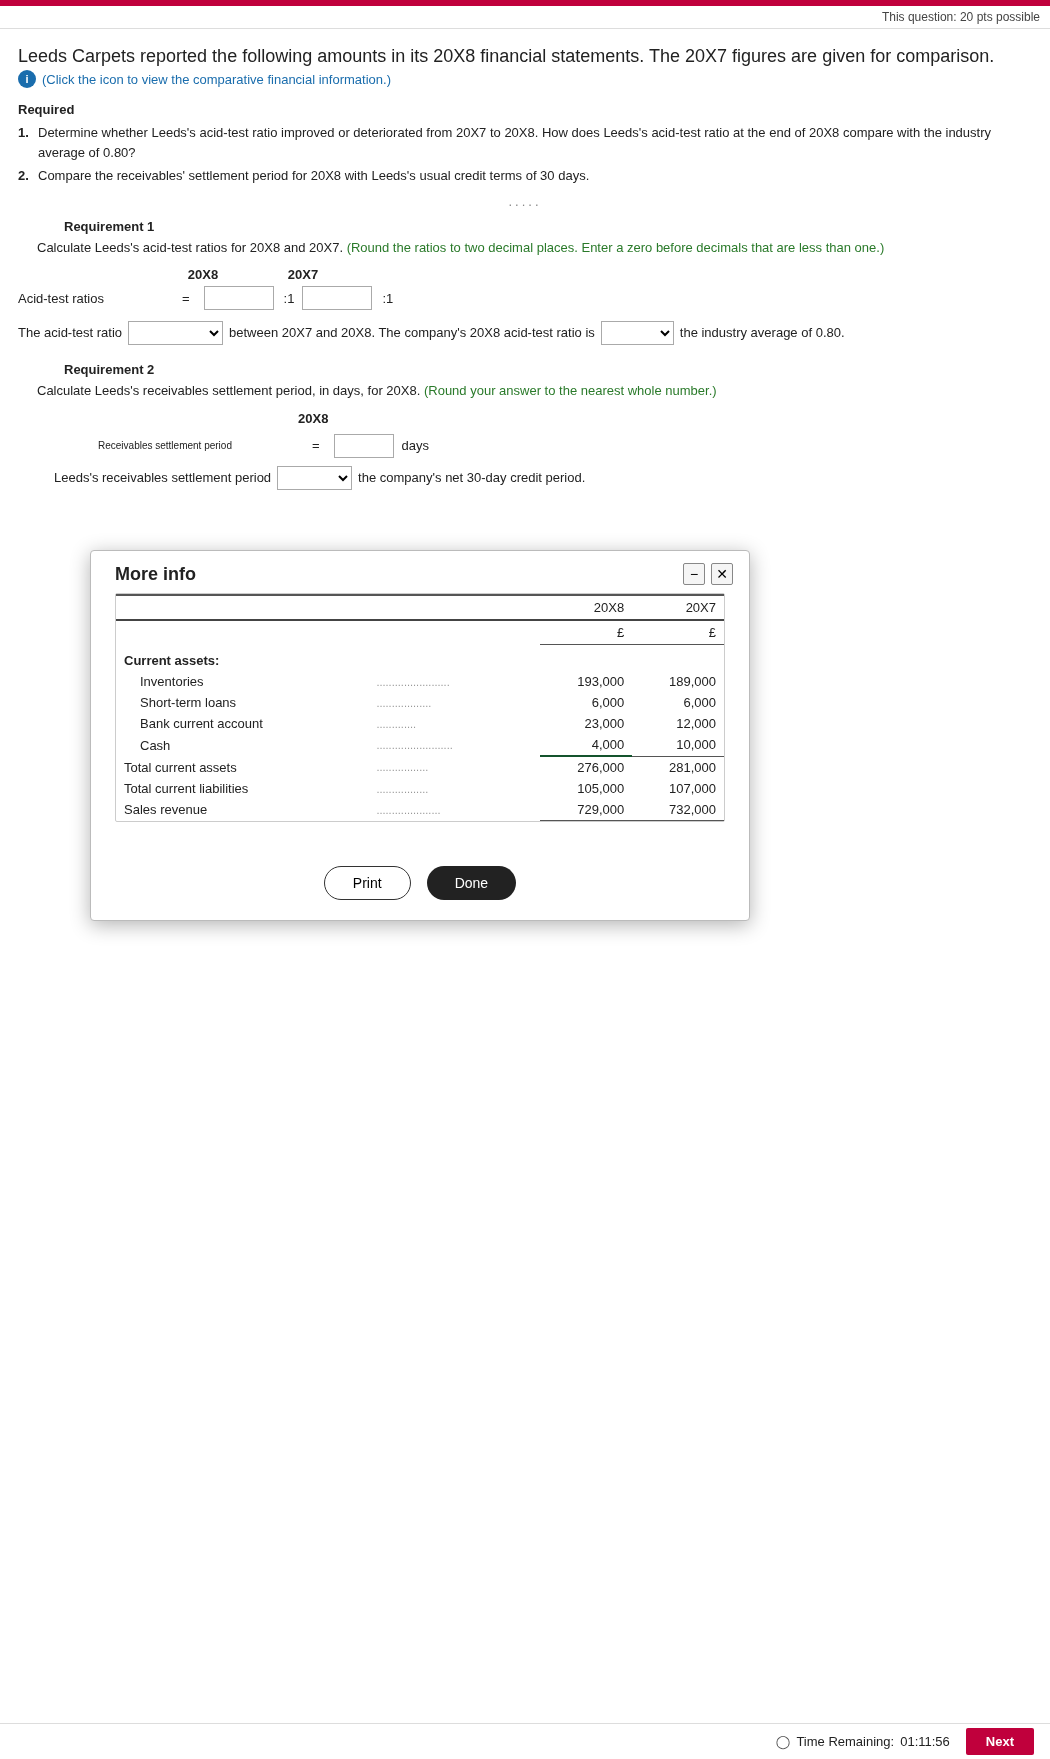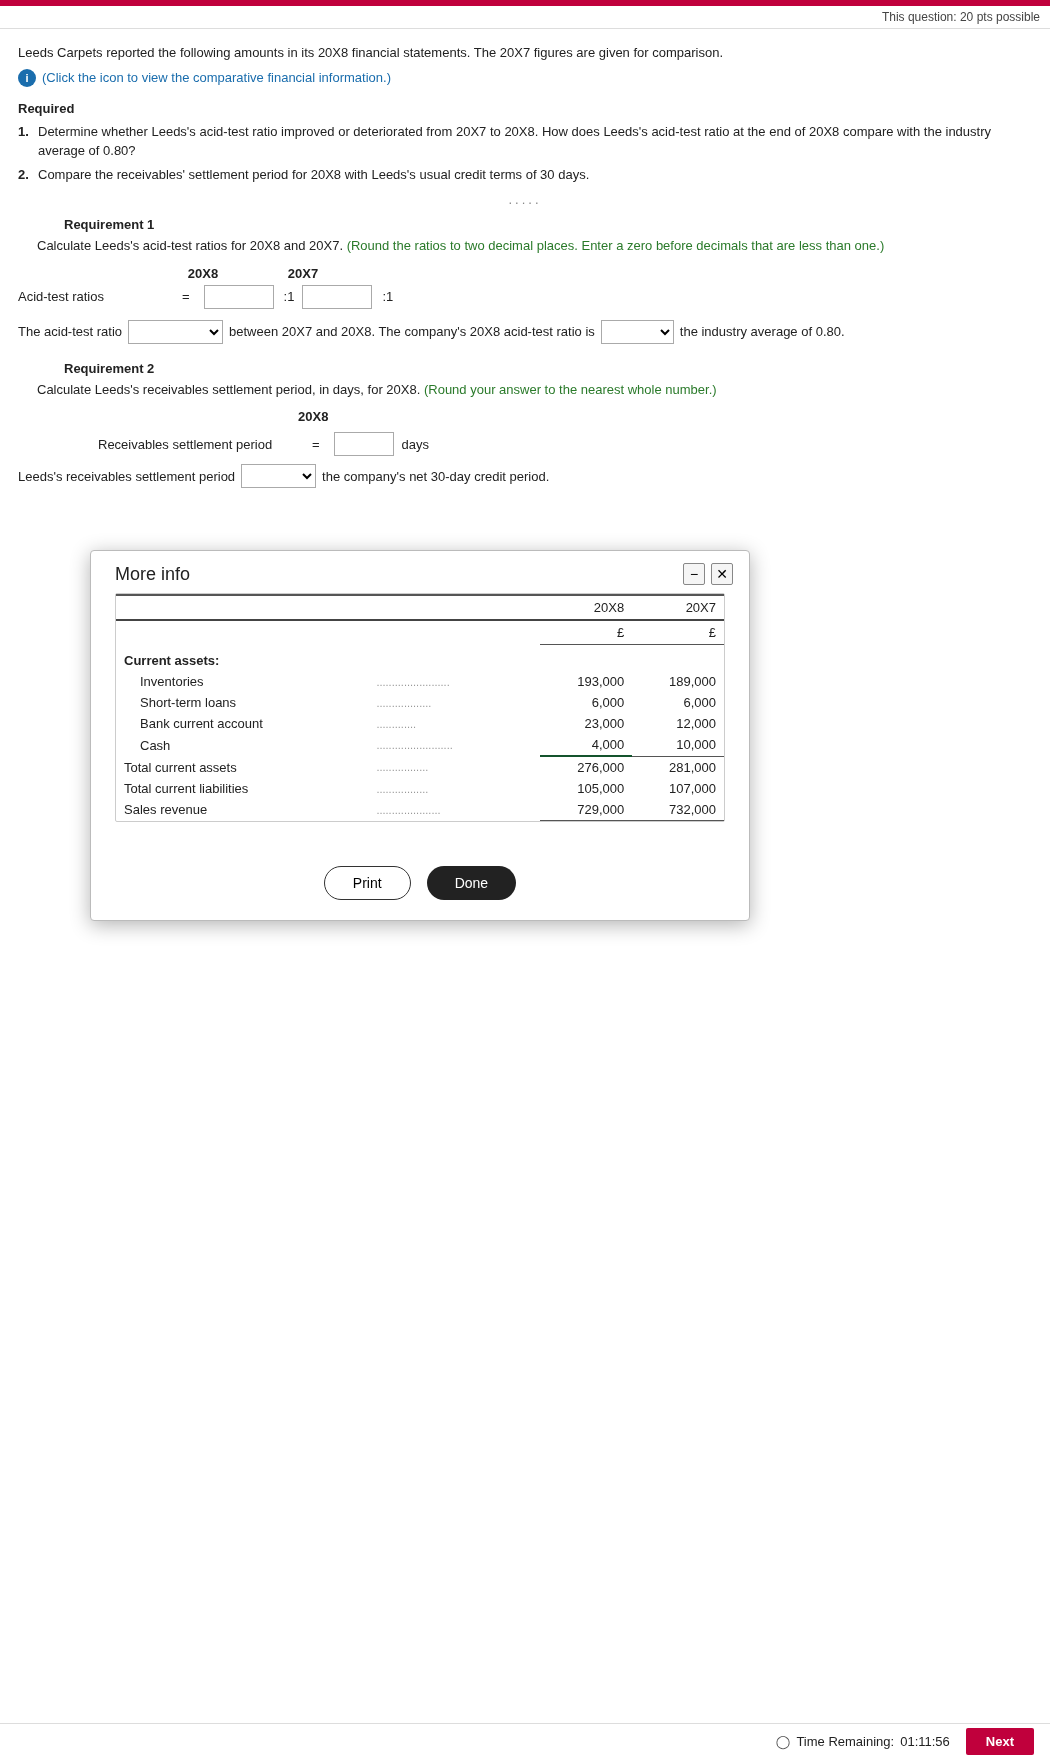--- a/index.html
+++ b/index.html
@@ -26,22 +26,22 @@
       font-size: 12px;
       color: #444;
       border-bottom: 1px solid #ddd;
     }
 
     .main-content {
       padding: 14px 18px;
     }
 
     .intro-text {
-      font-size: 13px;
-      margin-bottom: 6px;
+      font-size: 18px;
+      margin-bottom: 0;
       line-height: 1.5;
     }
 
     .info-box {
       display: flex;
       align-items: center;
       gap: 6px;
       color: #1a6dad;
       font-size: 13px;
       margin-bottom: 14px;
@@ -155,37 +155,38 @@
 
     .req2-calc-row {
       display: flex;
       align-items: center;
       gap: 8px;
       margin: 8px 0 8px 80px;
     }
 
     .req2-label {
       width: 200px;
-      font-size: 13px;
+      font-size: 10px;
     }
 
     .req2-input {
       width: 60px;
       height: 24px;
       border: 1px solid #aaa;
       padding: 2px 4px;
       font-size: 13px;
     }
 
     .settlement-sentence {
       display: flex;
       align-items: center;
       gap: 6px;
       margin-top: 8px;
       flex-wrap: wrap;
+      margin-left: 36px;
     }
 
     
     .modal-overlay {
       position: absolute;
       top: 550px;
       left: 90px;
       width: 660px;
       background: #fff;
       border: 1px solid #bbb;
@@ -196,21 +197,21 @@
 
     .modal-titlebar {
       display: flex;
       justify-content: space-between;
       align-items: center;
       padding: 12px 16px 8px 24px;
     }
 
     .modal-title {
       font-size: 18px;
-      font-weight: normal;
+      font-weight: bold;
       color: #222;
     }
 
     .modal-controls {
       display: flex;
       gap: 6px;
     }
 
     .modal-btn {
       width: 22px;

